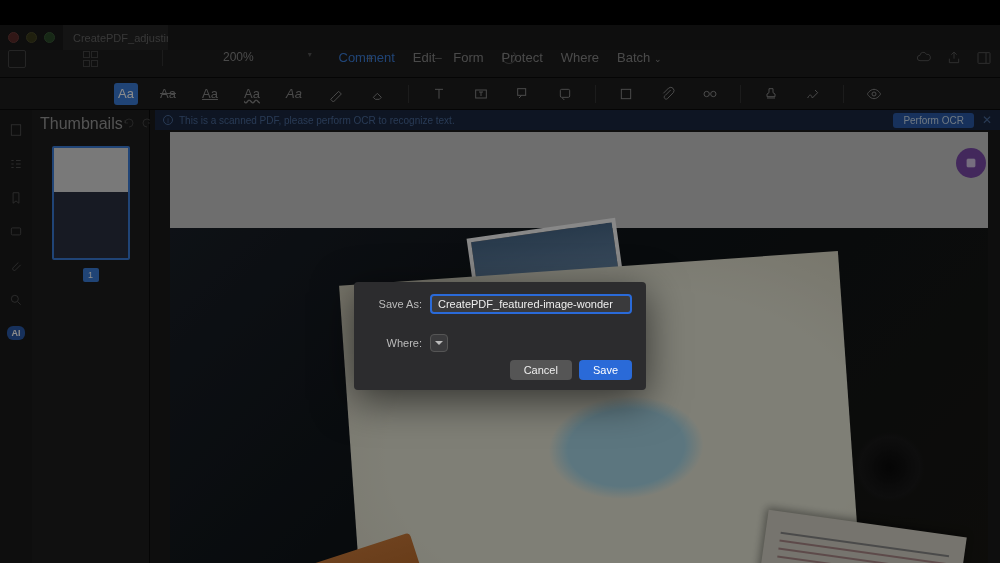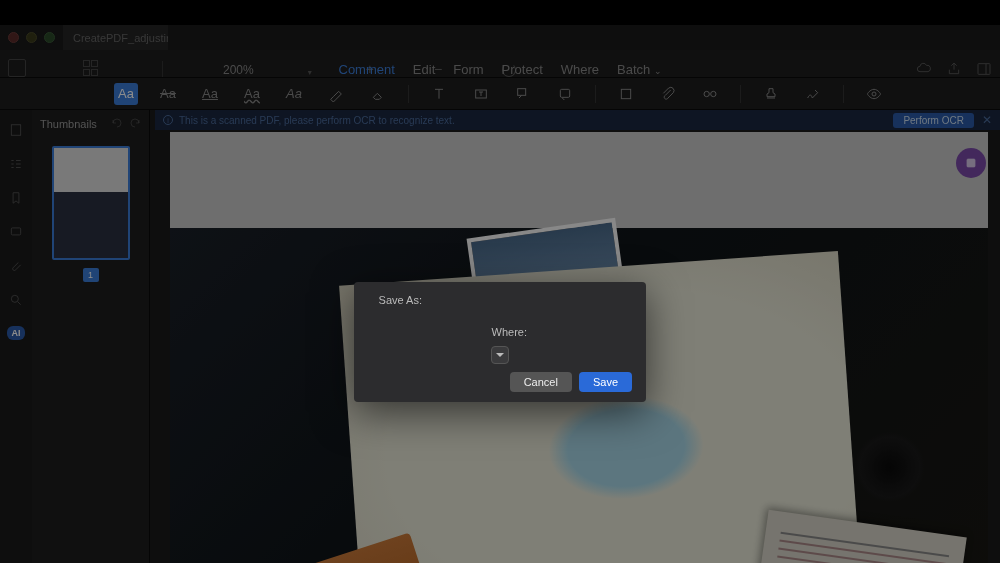--- a/index.html
+++ b/index.html
@@ -11,21 +11,21 @@
   
   .tabbar { height: 25px; background: #1a1a1a; display: flex; align-items: center; padding-left: 8px; }
   .traffic { display: flex; gap: 7px; align-items: center; }
   .dot { width: 11px; height: 11px; border-radius: 50%; }
   .dot.red { background: #5a2a28; border: 0.5px solid #6a3a38; }
   .dot.yellow { background: #3a3a1a; border: 0.5px solid #4a4a2a; }
   .dot.green { background: #2a4a28; border: 0.5px solid #3a5a38; }
   .tab { margin-left: 8px; height: 100%; padding: 0 10px; display: flex; align-items: center; font-size: 11px; background: #252525; color: #666; max-width: 105px; overflow: hidden; white-space: nowrap; text-overflow: ellipsis; }
 
   
-  .toolrow1 { height: 28px; background: #1e1e1e; display: flex; align-items: flex-end; padding: 0 8px; border-bottom: 1px solid #0a0a0a; gap: 48px; }
+  .toolrow1 { height: 28px; background: #1e1e1e; display: flex; align-items: flex-start; padding: 0 8px; border-bottom: 1px solid #0a0a0a; gap: 48px; }
   .toolrow1 .ticon { width: 18px; height: 18px; border: 1px solid #444; border-radius: 2px; margin-right: 8px; }
   .toolrow1 .ticon.grid { display:flex; flex-wrap:wrap; gap:1px; padding:1px; border:none;}
   .toolrow1 .ticon.grid span{width:7px;height:7px;border:1px solid #444;}
   .vsep { width:1px; height:16px; background:#333; margin: 0 6px;}
   .zoom { color:#888; font-size:12px; margin: 0 6px; }
   .zplus, .zminus { color:#666; font-size:14px; padding:0 6px; cursor:pointer;}
   .refresh-icon { width:14px; height:14px; border:1.5px solid #555; border-radius:50%; border-top-color:transparent; margin-left:6px;}
   .menu-tabs { position:absolute; left:50%; transform:translateX(-50%); display:flex; gap:18px; font-size:13px; }
   .menu-tabs .mt { color:#888; cursor:pointer; }
   .menu-tabs .mt.active { color:#3b7dd8; }
@@ -51,21 +51,21 @@
   .body { position:absolute; top:110px; bottom:0; left:0; right:0; display:flex; }
 
   
   .leftbar { width:32px; background:#1a1a1a; display:flex; flex-direction:column; align-items:center; gap:18px; padding-top:12px;}
   .leftbar .lb { width:16px; height:16px; color:#555; cursor:pointer; display:flex;align-items:center;justify-content:center;}
   .leftbar .lb svg{width:14px;height:14px;stroke:#555;fill:none;stroke-width:1.5;}
   .leftbar .lb.ai { background:#2a5aa8; color:#fff; width:18px;height:14px; font-size:9px; border-radius:6px; font-weight:600;}
 
   
   .thumbpanel { width:118px; background:#1e1e1e; border-right:1px solid #0a0a0a; }
-  .thumbhead { height:28px; display:flex; align-items:center; padding:0 8px; font-size:11px; color:#999; }
+  .thumbhead { height:28px; display:flex; align-items:center; padding:0 8px; font-size:16px; color:#999; }
   .thumbhead .tharrows{ margin-left:auto; display:flex; gap:6px;}
   .thumbhead .tharrows svg{width:12px;height:12px;stroke:#666;fill:none;}
   .thumb { margin:8px auto; width:78px; border:2px solid #3b7dd8; border-radius:2px; overflow:hidden; background:#ccc;}
   .thumb .timg{ height:110px; background:linear-gradient(#ddd 0 40%, #2a3040 40% 100%);}
   .thumb-num { width:16px; height:14px; background:#3b7dd8; color:#fff; font-size:9px; display:flex;align-items:center;justify-content:center; margin:6px auto; border-radius:2px;}
 
   
   .canvas { flex:1; position:relative; background:#1a1a1a; overflow:hidden;}
   .page { position:absolute; top:22px; left:20px; right:12px; bottom:-100px; background:#2a3038;}
   .page .whitehdr { height:96px; background:#c8c8c8;}
@@ -317,22 +317,23 @@
       <rect x="5" y="5" width="14" height="14" rx="2"></rect>
       <path d="M9 9h6v6H9z" fill="#d8c8e8"></path>
     </svg>
 </div>
 
 <div class="overlay"></div>
 
 <div class="dialog">
   <div class="drow">
     <label>Save As:</label>
-  </div>
-  <div class="drow" style="margin-top:20px;flex-direction:column;">
+    <input type="text" value="CreatePDF_featured-image-wonder" style="">
+  </div>
+  <div class="drow" style="margin-top:20px;">
     <label>Where:</label>
     <div class="expand"></div>
   </div>
   <div class="dbtns">
     <button class="btn-cancel">Cancel</button>
     <button class="btn-save">Save</button>
   </div>
 </div>
 
 </body></html>

